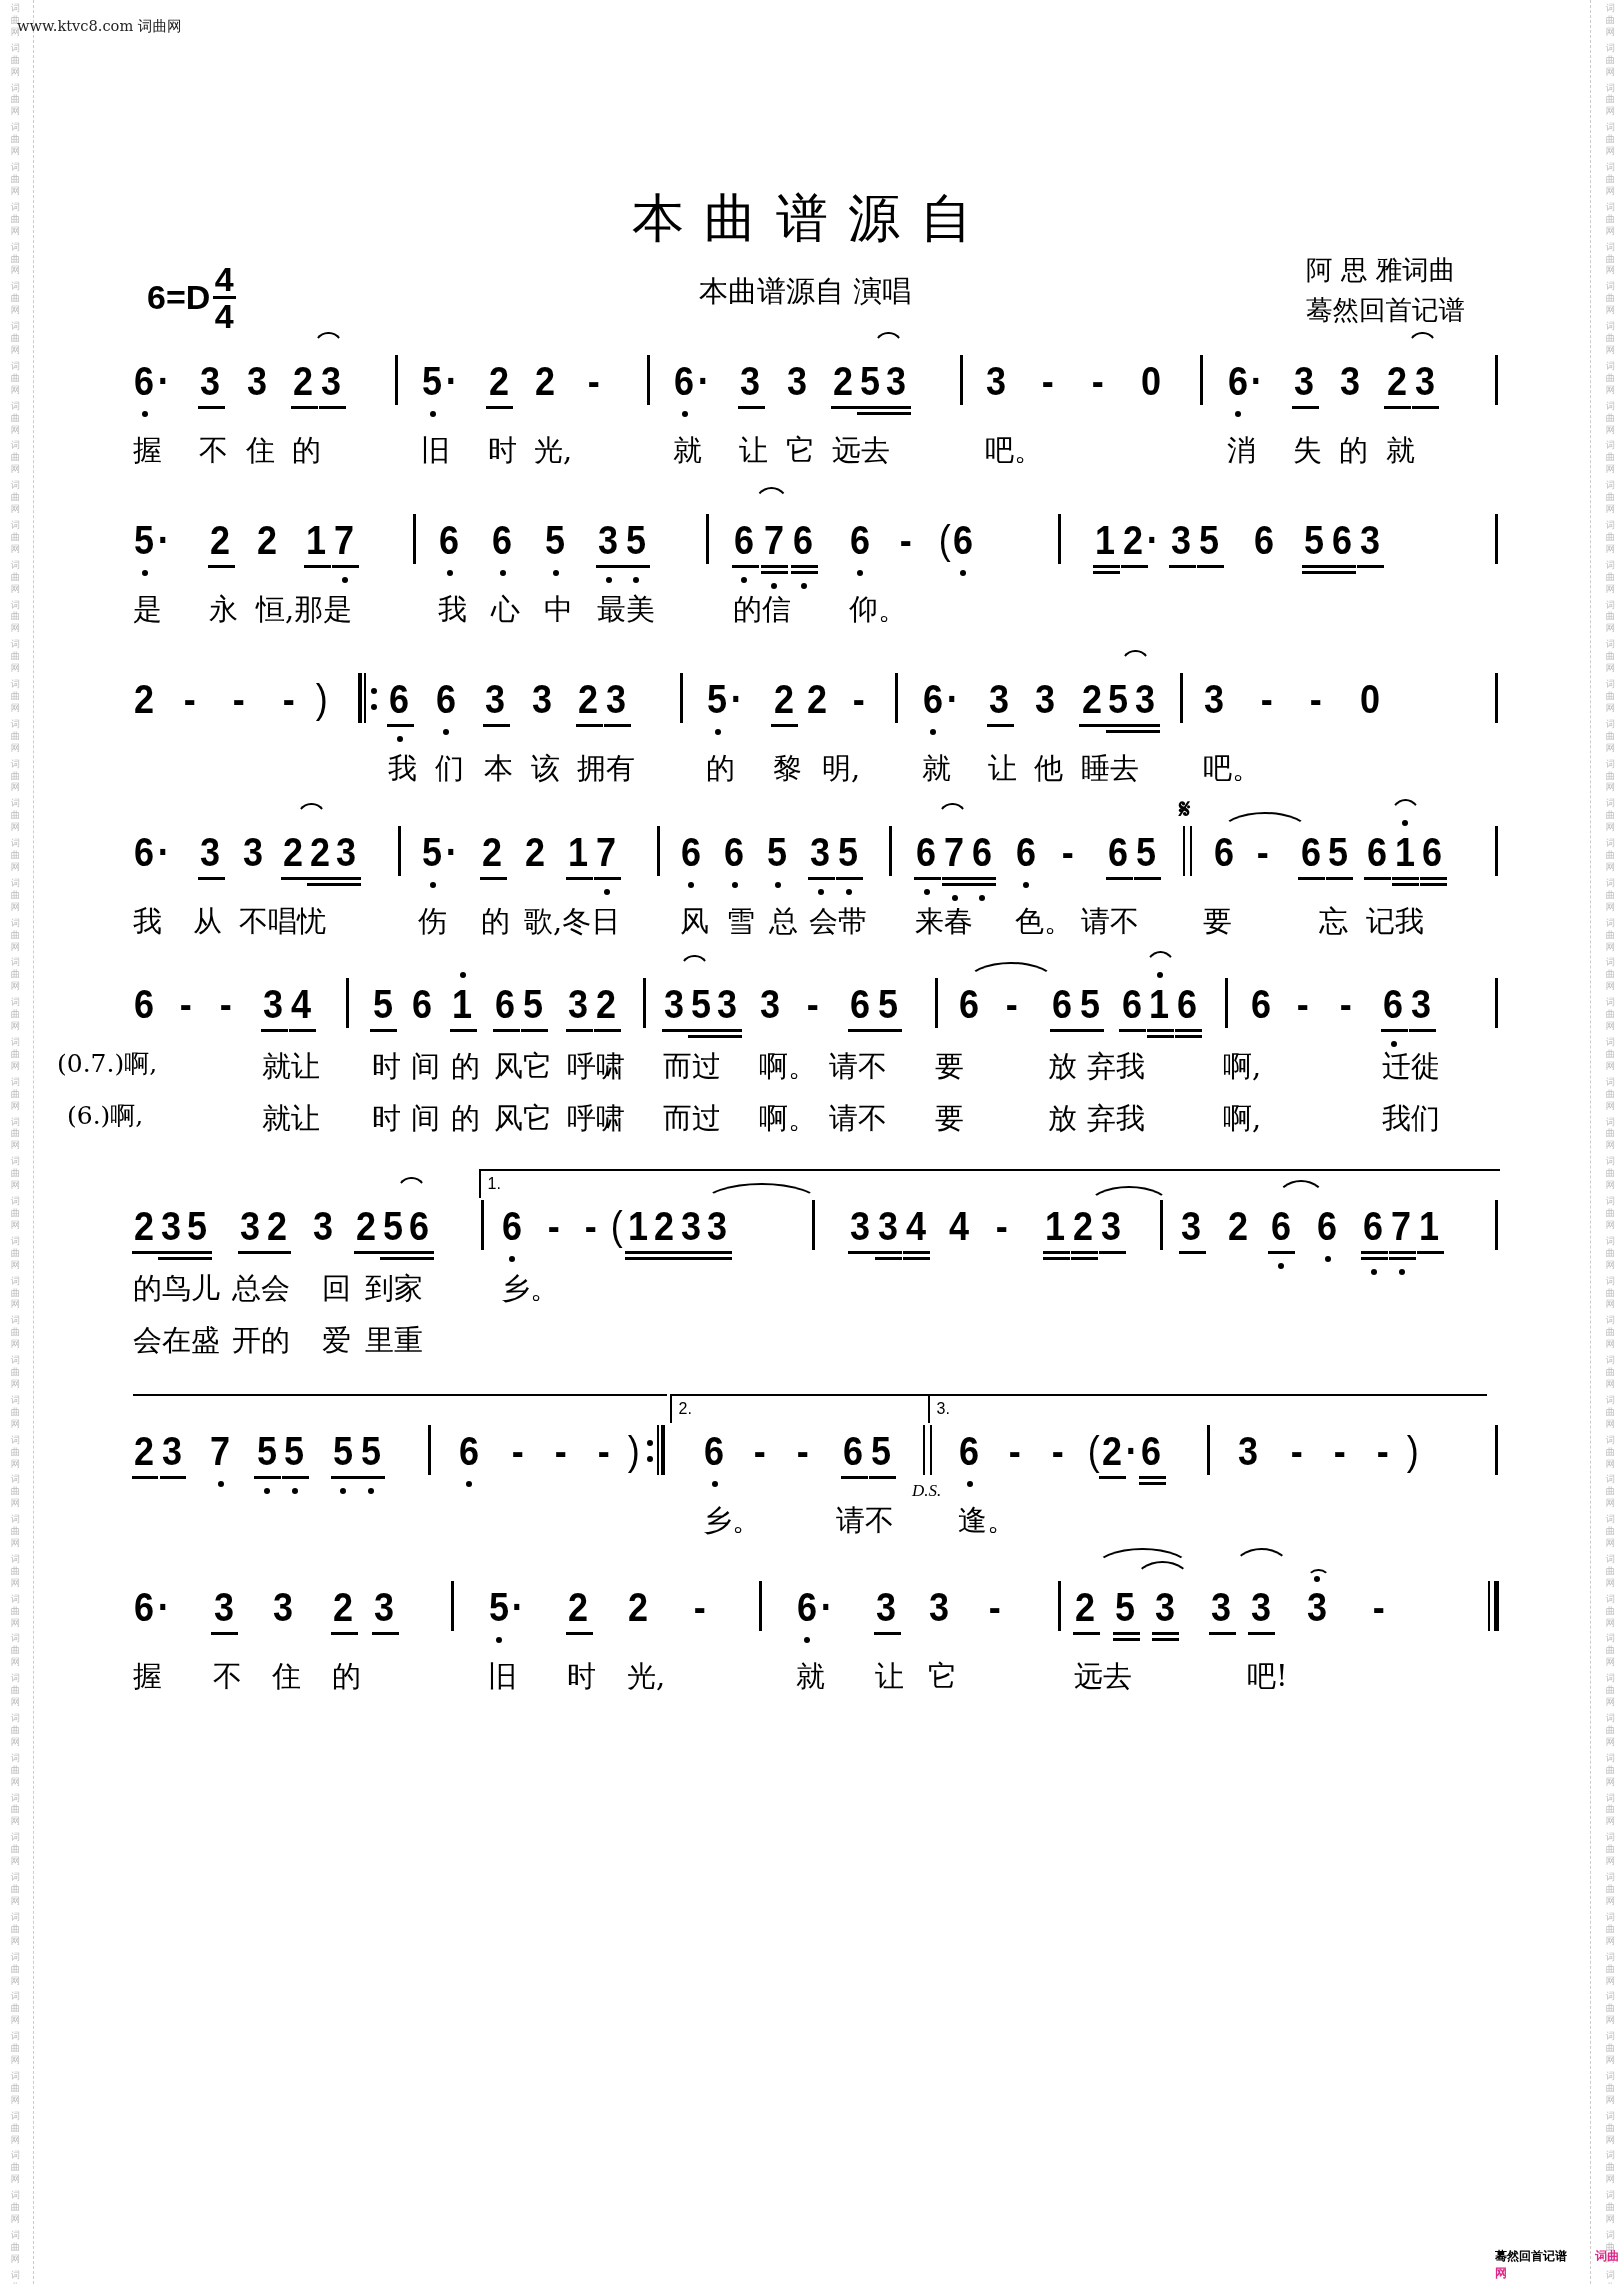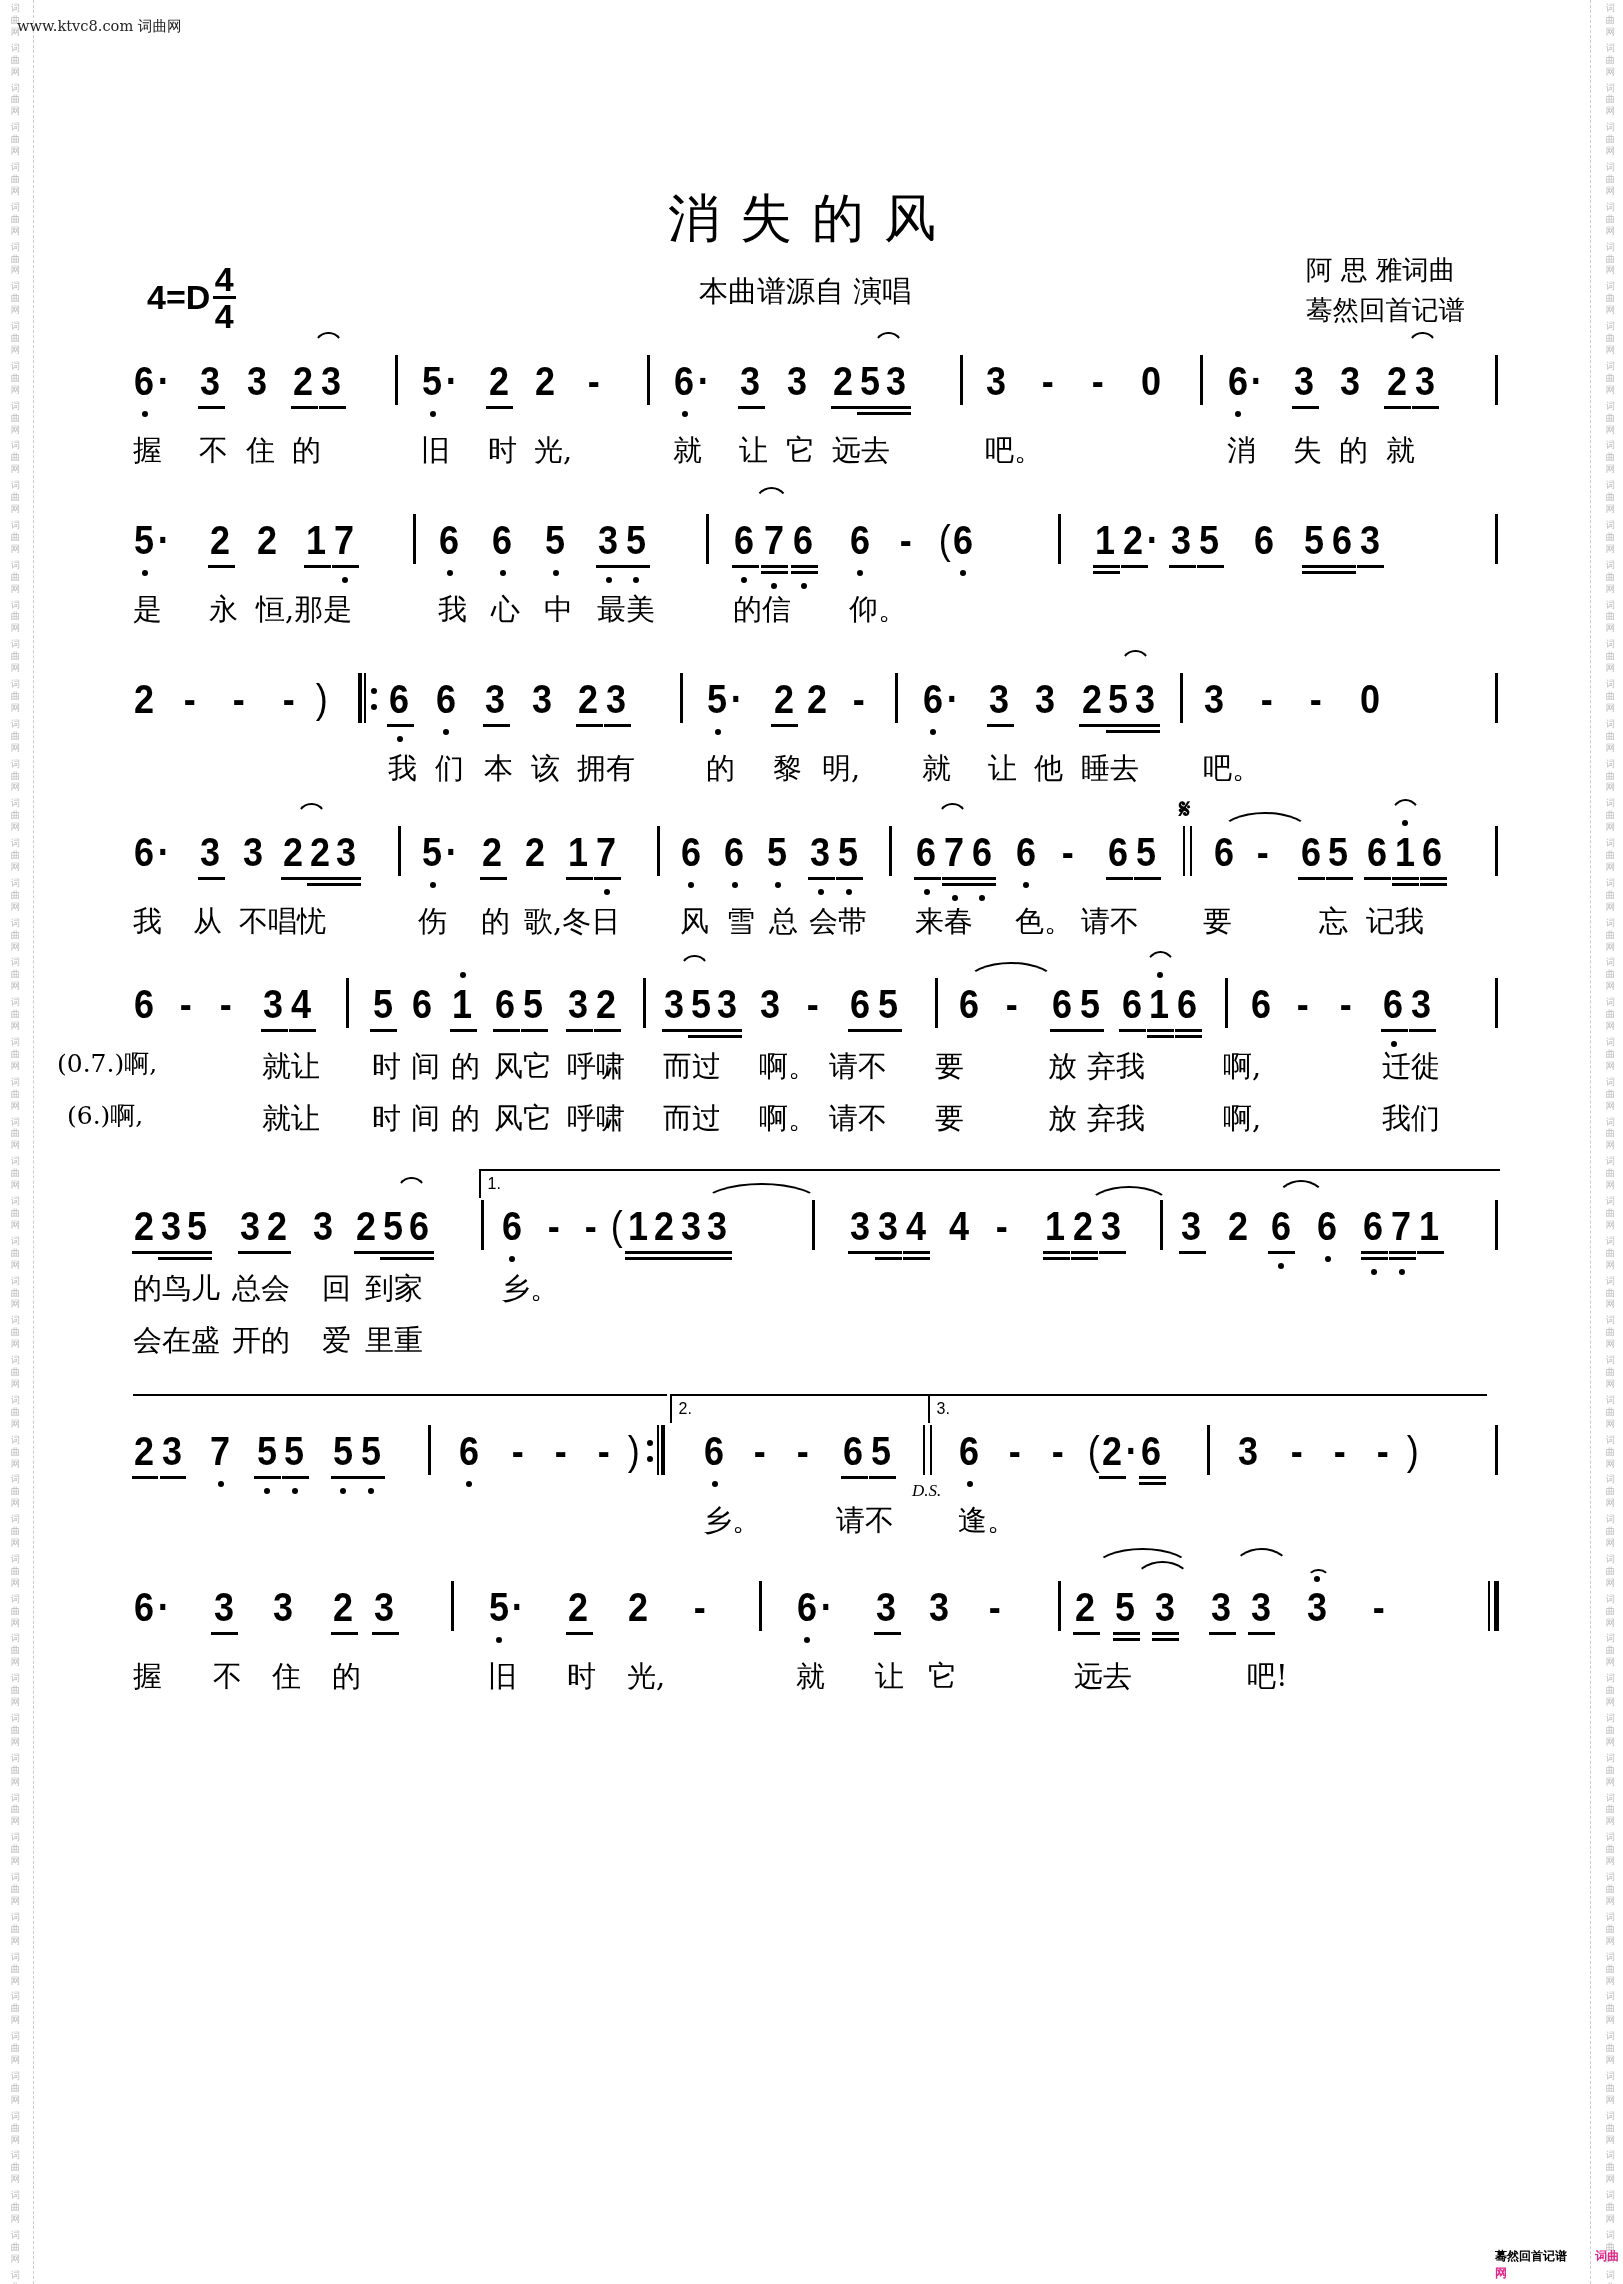--- a/index.html
+++ b/index.html
@@ -379,23 +379,23 @@
     <div class="wm" style="top: 2199px; font-size: 9.3px;">曲</div>
     <div class="wm" style="top: 2211px; font-size: 9.3px;">网</div>
     <div class="wm" style="top: 2227px; font-size: 9.3px;">词</div>
     <div class="wm" style="top: 2239px; font-size: 9.3px;">曲</div>
     <div class="wm" style="top: 2251px; font-size: 9.3px;">网</div>
     <div class="wm" style="top: 2267px; font-size: 9.3px;">词</div>
     <div class="wm" style="top: 2279px; font-size: 9.3px;">曲</div>
   </div>
 <div class="site">www.ktvc8.com 词曲网</div>
 
-<div class="title">消失的风</div>
+<div class="title">本曲谱源自</div>
 <div class="key">
-  <span>4=D</span>
+  <span>6=D</span>
   <span class="frac">
     <span>4</span>
     <span class="bar"></span>
     <span>4</span>
   </span>
 </div>
 <div class="singer">本曲谱源自 演唱</div>
 <div class="credit" style="top:252px">阿 思 雅词曲</div>
 <div class="credit" style="top:292px">蓦然回首记谱</div>
 

